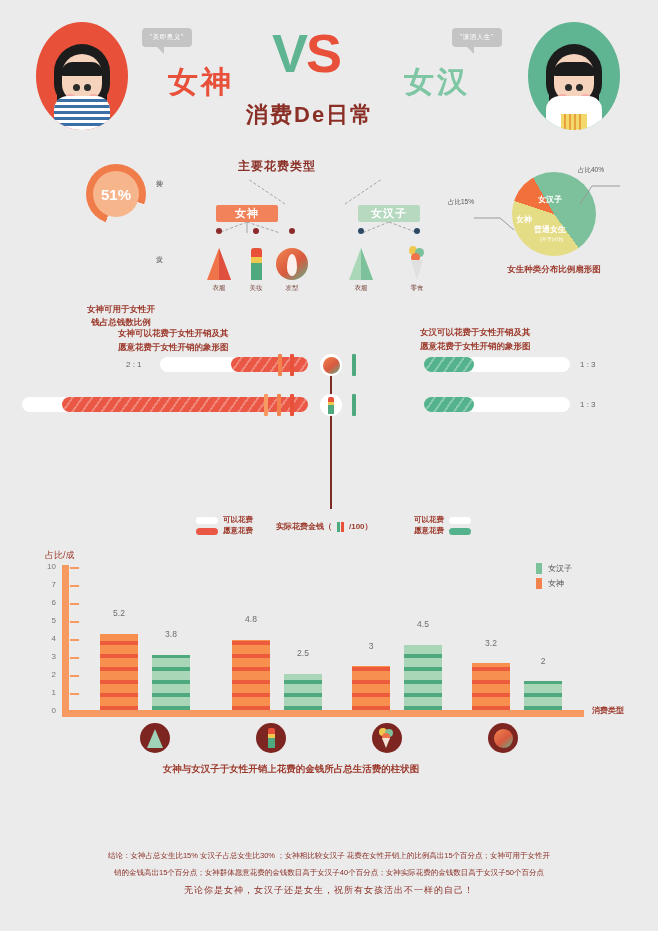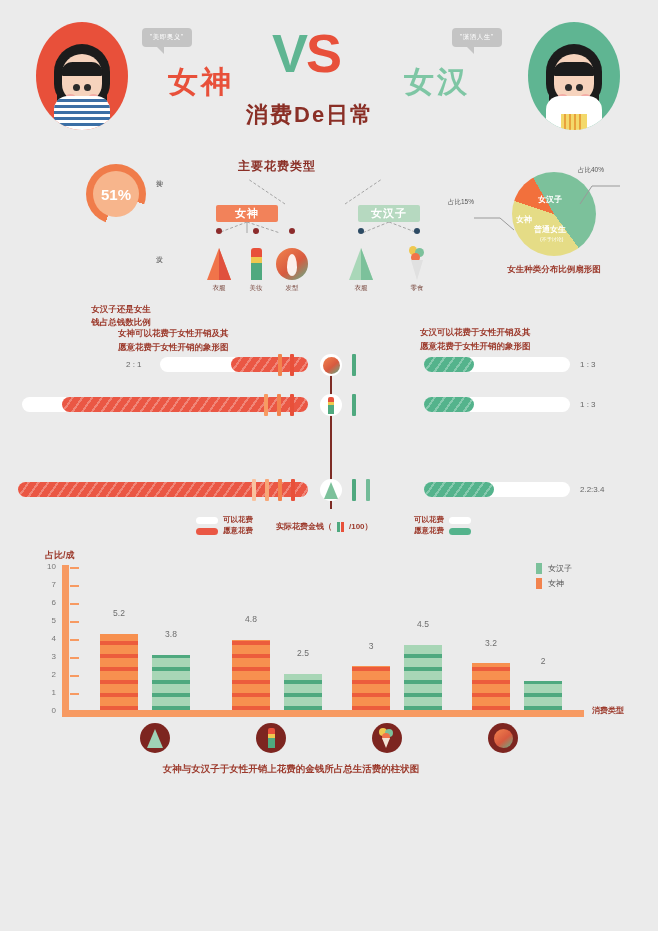--- a/index.html
+++ b/index.html
@@ -102,21 +102,21 @@
   .fill.grn{background:#54b38c repeating-linear-gradient(125deg,rgba(255,255,255,.30) 0 2px,rgba(255,255,255,0) 2px 8px);}
   .ratio{position:absolute;font-size:8px;color:#666;top:3px;}
   .tick{position:absolute;width:4px;height:22px;border-radius:1px;}
   .node{position:absolute;left:320px;width:22px;height:22px;border-radius:50%;background:#fff;display:flex;align-items:center;justify-content:center;}
   .legend3{position:absolute;top:190px;left:0;width:658px;font-size:7.5px;color:#9c3a2c;font-weight:bold;}
   .lgitem{position:absolute;display:flex;align-items:center;gap:5px;}
   .sw{width:22px;height:7px;border-radius:4px;}
 
   
   .sec4{position:relative;height:240px;}
-  .ylab{position:absolute;left:45px;top:4px;font-size:9px;font-weight:bold;color:#9c3a2c;}
+  .ylab{position:absolute;left:45px;top:4px;font-size:9px;font-weight:normal;color:#9c3a2c;}
   .axisY{position:absolute;left:62px;top:20px;width:7px;height:148px;background:#f79a62;}
   .axisX{position:absolute;left:62px;top:165px;width:522px;height:7px;background:#f79a62;}
   .ytk{position:absolute;font-size:8px;color:#777;width:18px;text-align:right;}
   .ytkl{position:absolute;width:9px;height:2px;background:#f79a62;left:70px;}
   .bar{position:absolute;bottom:0;width:38px;overflow:hidden;}
   .bar.org{background:#f7904f repeating-linear-gradient(0deg,#ec5c3c 0 4px,rgba(0,0,0,0) 4px 13px);}
   .bar.grn{background:#a8d6b6 repeating-linear-gradient(0deg,#4fa97f 0 4px,rgba(0,0,0,0) 4px 13px);}
   .barv{position:absolute;font-size:8.5px;color:#6d6d6d;width:38px;text-align:center;}
   .xlab4{position:absolute;left:592px;top:160px;font-size:8px;font-weight:bold;color:#9c3a2c;}
   .lg4{position:absolute;display:flex;align-items:center;gap:6px;font-size:8px;color:#555;}
@@ -198,21 +198,21 @@
 
     <div class="donut d1">
       <div class="ring"></div>
       <div class="inner">51%</div>
     </div>
     <div class="dlab a">女神</div>
 
     <div class="dlab b">女汉</div>
 
     <div class="dcap">
-      <div>女汉子还是女生</div>
+      <div>女神可用于女性开</div>
       <div>钱占总钱数比例</div>
     </div>
 
     <div class="tree-title">主要花费类型</div>
     <svg style="position:absolute;left:190px;top:24px;" width="250" height="60">
       <line x1="95" y1="30" x2="58" y2="5" stroke="#a5a5a5" stroke-width="1" stroke-dasharray="3,2"></line>
       <line x1="155" y1="30" x2="192" y2="5" stroke="#a5a5a5" stroke-width="1" stroke-dasharray="3,2"></line>
       <line x1="57" y1="48" x2="28" y2="59" stroke="#a5a5a5" stroke-width="1" stroke-dasharray="3,2"></line>
       <line x1="57" y1="48" x2="57" y2="59" stroke="#a5a5a5" stroke-width="1"></line>
       <line x1="57" y1="48" x2="90" y2="59" stroke="#a5a5a5" stroke-width="1" stroke-dasharray="3,2"></line>
@@ -337,38 +337,20 @@
         </div>
       </div>
       <div class="tick" style="left:352px;top:-3px;background:#4fa97f"></div>
       <div class="track" style="left:424px;width:146px">
         <div class="fill grn" style="left:0;width:34%"></div>
       </div>
       <div class="ratio" style="left:580px">1 : 3</div>
     </div>
 
 
-    <div class="rowblk" style="top:157px">
-      <div class="track" style="left:18px;width:290px">
-        <div class="fill red" style="right:0;width:100%"></div>
-      </div>
-      <div class="tick" style="left:252px;top:-3px;background:#f9c3a0"></div>
-      <div class="tick" style="left:265px;top:-3px;background:#f7a778"></div>
-      <div class="tick" style="left:278px;top:-3px;background:#f2834e"></div>
-      <div class="tick" style="left:291px;top:-3px;background:#e8503a"></div>
-      <div class="node" style="top:-3px">
-        <div style="width:0;height:0;border-left:7px solid transparent;border-right:7px solid transparent;border-bottom:17px solid #7cc19b"></div>
-      </div>
-      <div class="tick" style="left:352px;top:-3px;background:#4fa97f"></div>
-      <div class="tick" style="left:366px;top:-3px;background:#72bb98"></div>
-      <div class="track" style="left:424px;width:146px">
-        <div class="fill grn" style="left:0;width:48%"></div>
-      </div>
-      <div class="ratio" style="left:580px">2.2:3.4</div>
-    </div>
 
     <div class="legend3">
       <div class="lgitem" style="left:196px;top:0">
         <span class="sw" style="background:#fff"></span>
         <span>可以花费</span>
       </div>
       <div class="lgitem" style="left:196px;top:11px">
         <span class="sw" style="background:#ea5744"></span>
         <span>愿意花费</span>
       </div>
@@ -468,14 +450,19 @@
         <div style="position:absolute;left:3px;top:10px;width:0;height:0;border-left:4px solid transparent;border-right:4px solid transparent;border-top:10px solid #f2e3d4"></div>
       </div>
     </div>
     <div class="catic" style="left:488px">
       <div style="width:19px;height:19px;border-radius:50%;background:linear-gradient(140deg,#f2834e,#d85a3f 55%,#5fb08c)"></div>
     </div>
 
     <div class="cap4">女神与女汉子于女性开销上花费的金钱所占总生活费的柱状图</div>
   </div>
 
+  <div class="concl">
+    <div>结论：女神占总女生比15%  女汉子占总女生比30% ；女神相比较女汉子  花费在女性开销上的比例高出15个百分点；女神可用于女性开</div>
+    <div>销的金钱高出15个百分点；女神群体愿意花费的金钱数目高于女汉子40个百分点；女神实际花费的金钱数目高于女汉子50个百分点</div>
+    <div class="last">无论你是女神，女汉子还是女生，祝所有女孩活出不一样的自己！</div>
+  </div>
 
 </div>
 
 </body></html>

